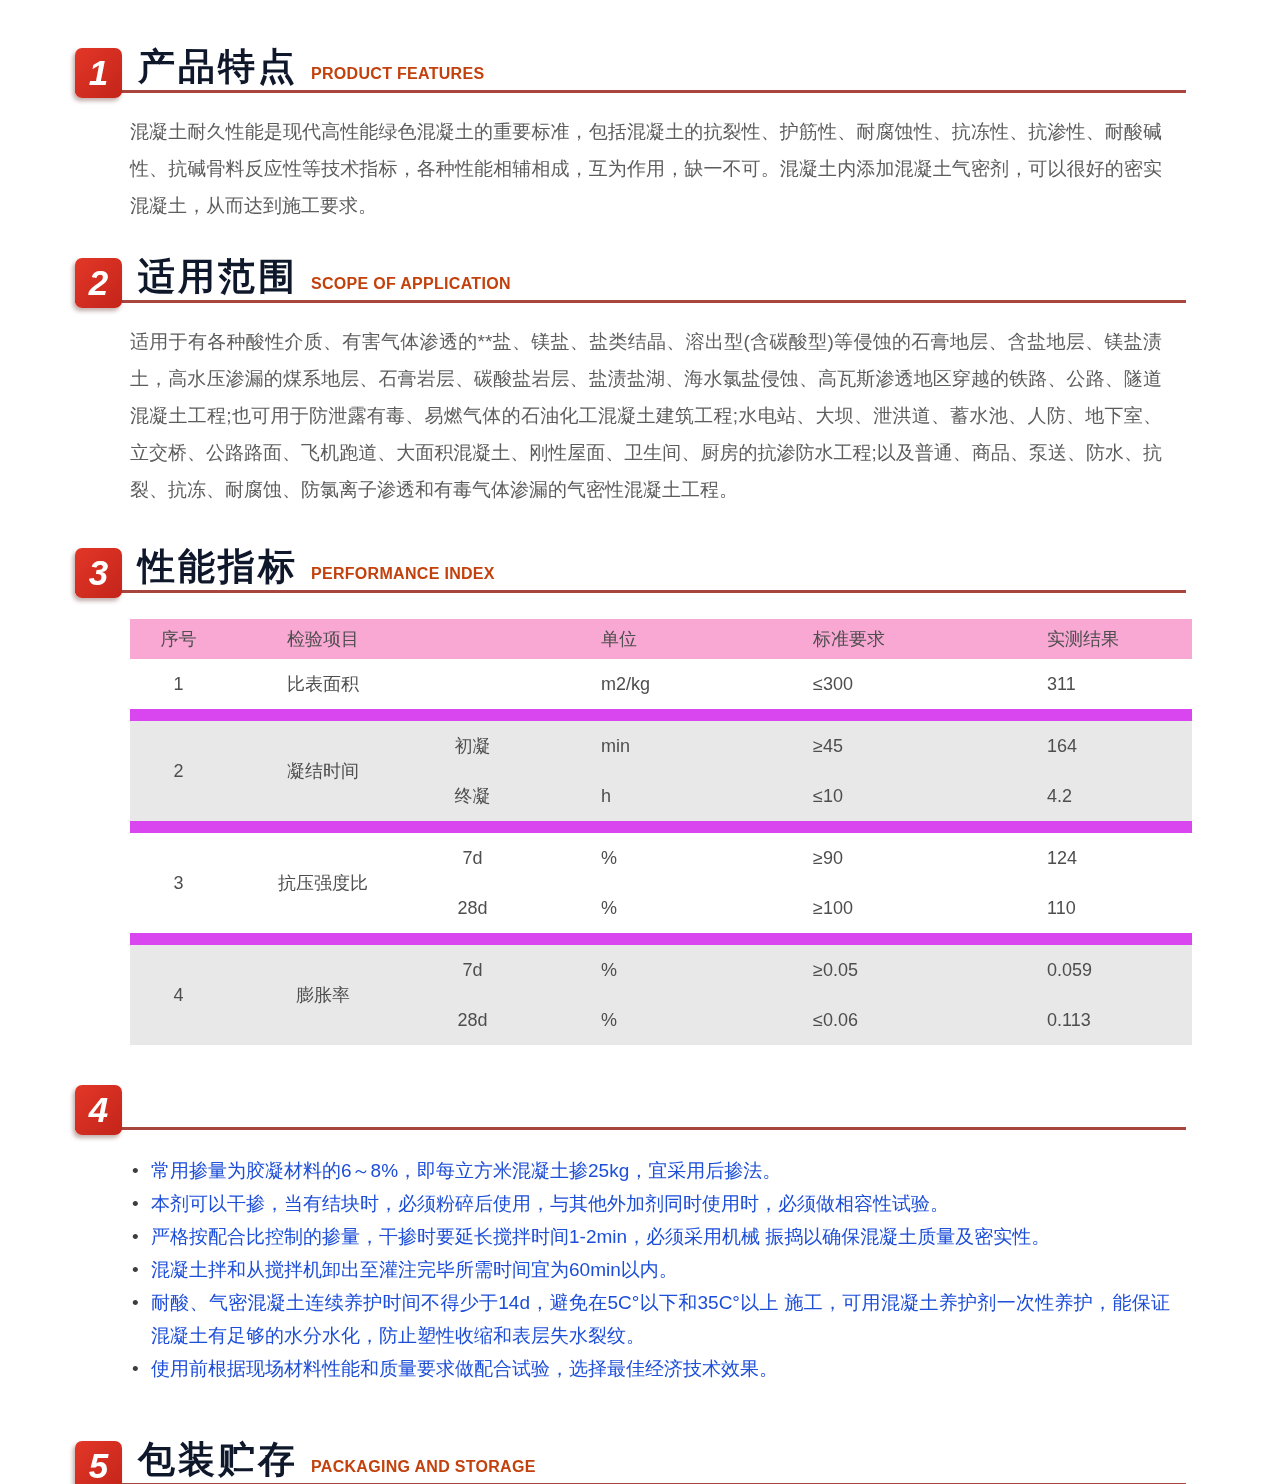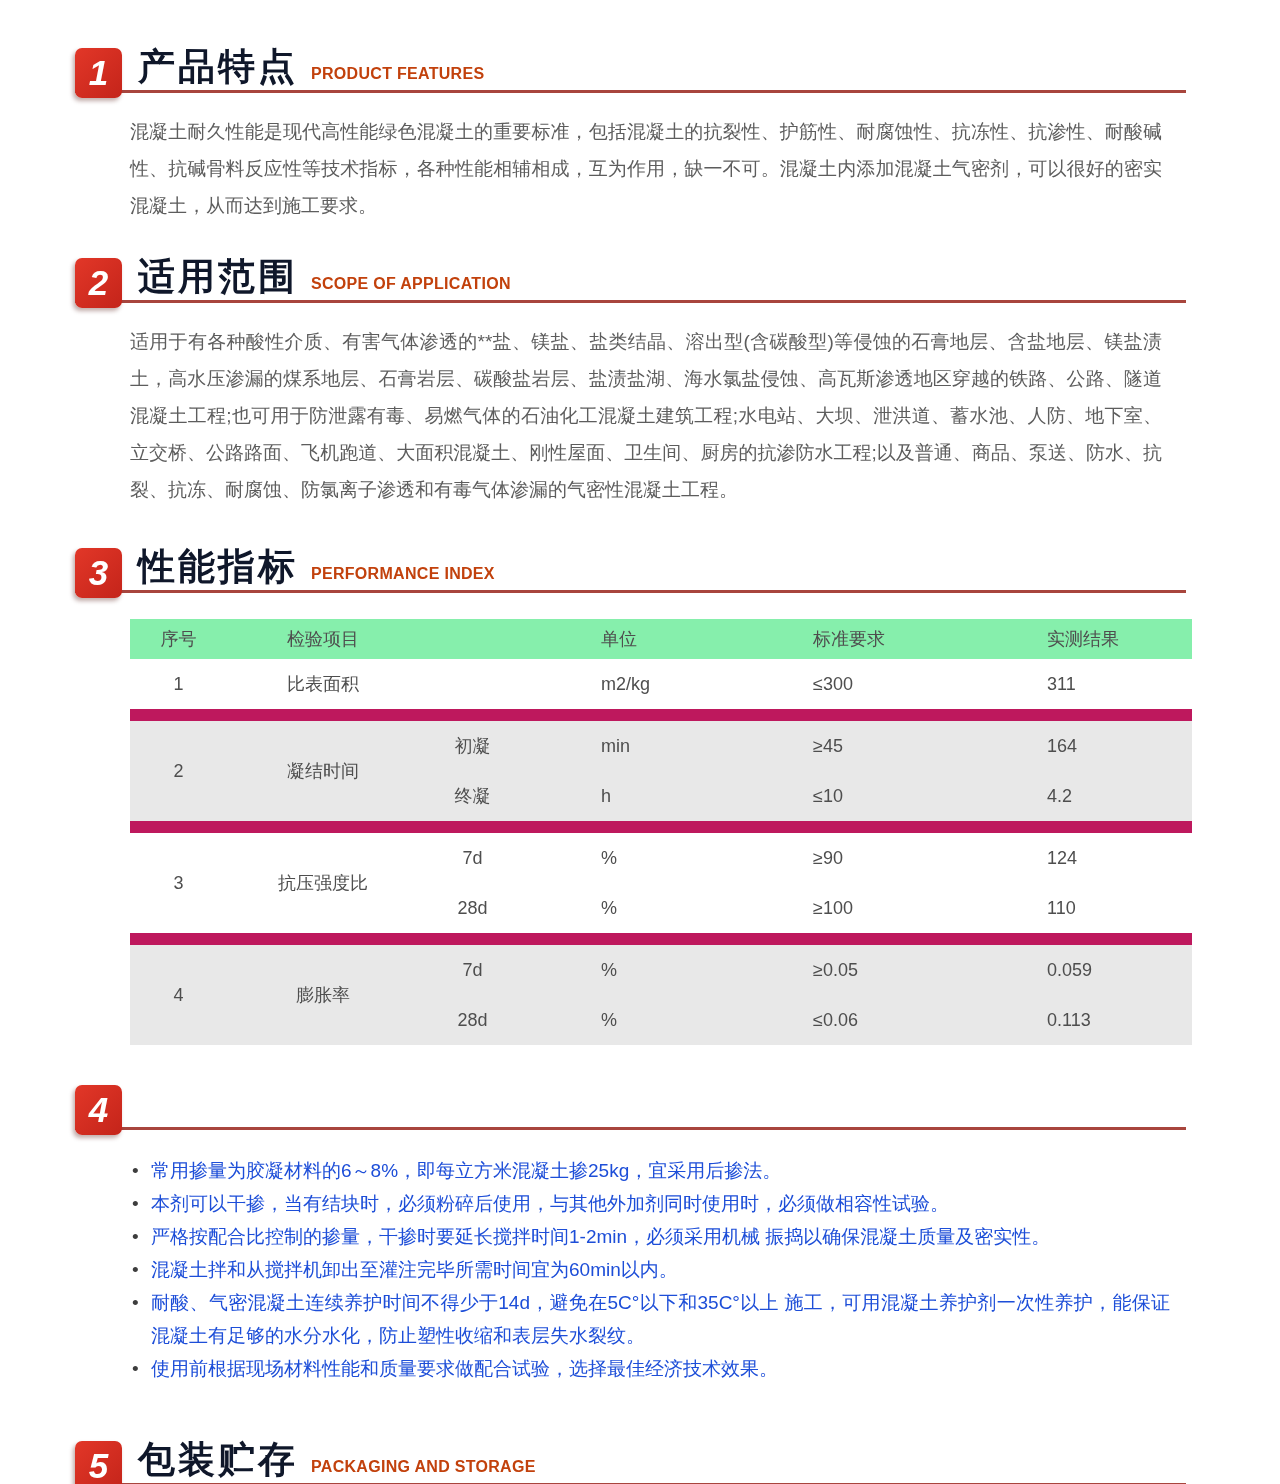--- a/index.html
+++ b/index.html
@@ -40,31 +40,31 @@
   .sec-4 { margin-top:40px; }
   .sec-5 { margin-top:56px; }
 
   
   .perf-table {
     border-collapse:separate; border-spacing:0;
     margin:26px 0 0 55px; width:1056px;
     font-size:18px; color:#4e4e4e;
     table-layout:fixed;
   }
-  .perf-table th { font-weight:normal; background:#86efac; height:38px; }
+  .perf-table th { font-weight:normal; background:#f9a8d4; height:38px; }
   .perf-table td { height:48px; }
   .c-no   { width:95px;  text-align:center; }
   .c-item { width:190px; text-align:center; }
   .c-sub  { width:105px; text-align:center; }
   .c-unit { width:215px; text-align:left; padding-left:75px; box-sizing:border-box; }
   .c-std  { width:230px; text-align:left; padding-left:72px; box-sizing:border-box; }
   .c-res  { width:221px; text-align:left; padding-left:76px; box-sizing:border-box; }
   tbody.band-gray td { background:#e8e8e8; }
   tbody.band-white td { background:#ffffff; }
-  tr.gap td { border-top:12px solid #be185d; }
+  tr.gap td { border-top:12px solid #d946ef; }
 
   
   .bullets { margin:24px 0 0 55px; padding:0; list-style:none; width:1040px; }
   .bullets li {
     position:relative; padding-left:21px;
     font-size:19px; line-height:33px; color:#1d4ed8;
     text-align:justify;
   }
   .bullets li::before {
     content:"\2022"; position:absolute; left:2px; top:0; color:#3d3d3d;

